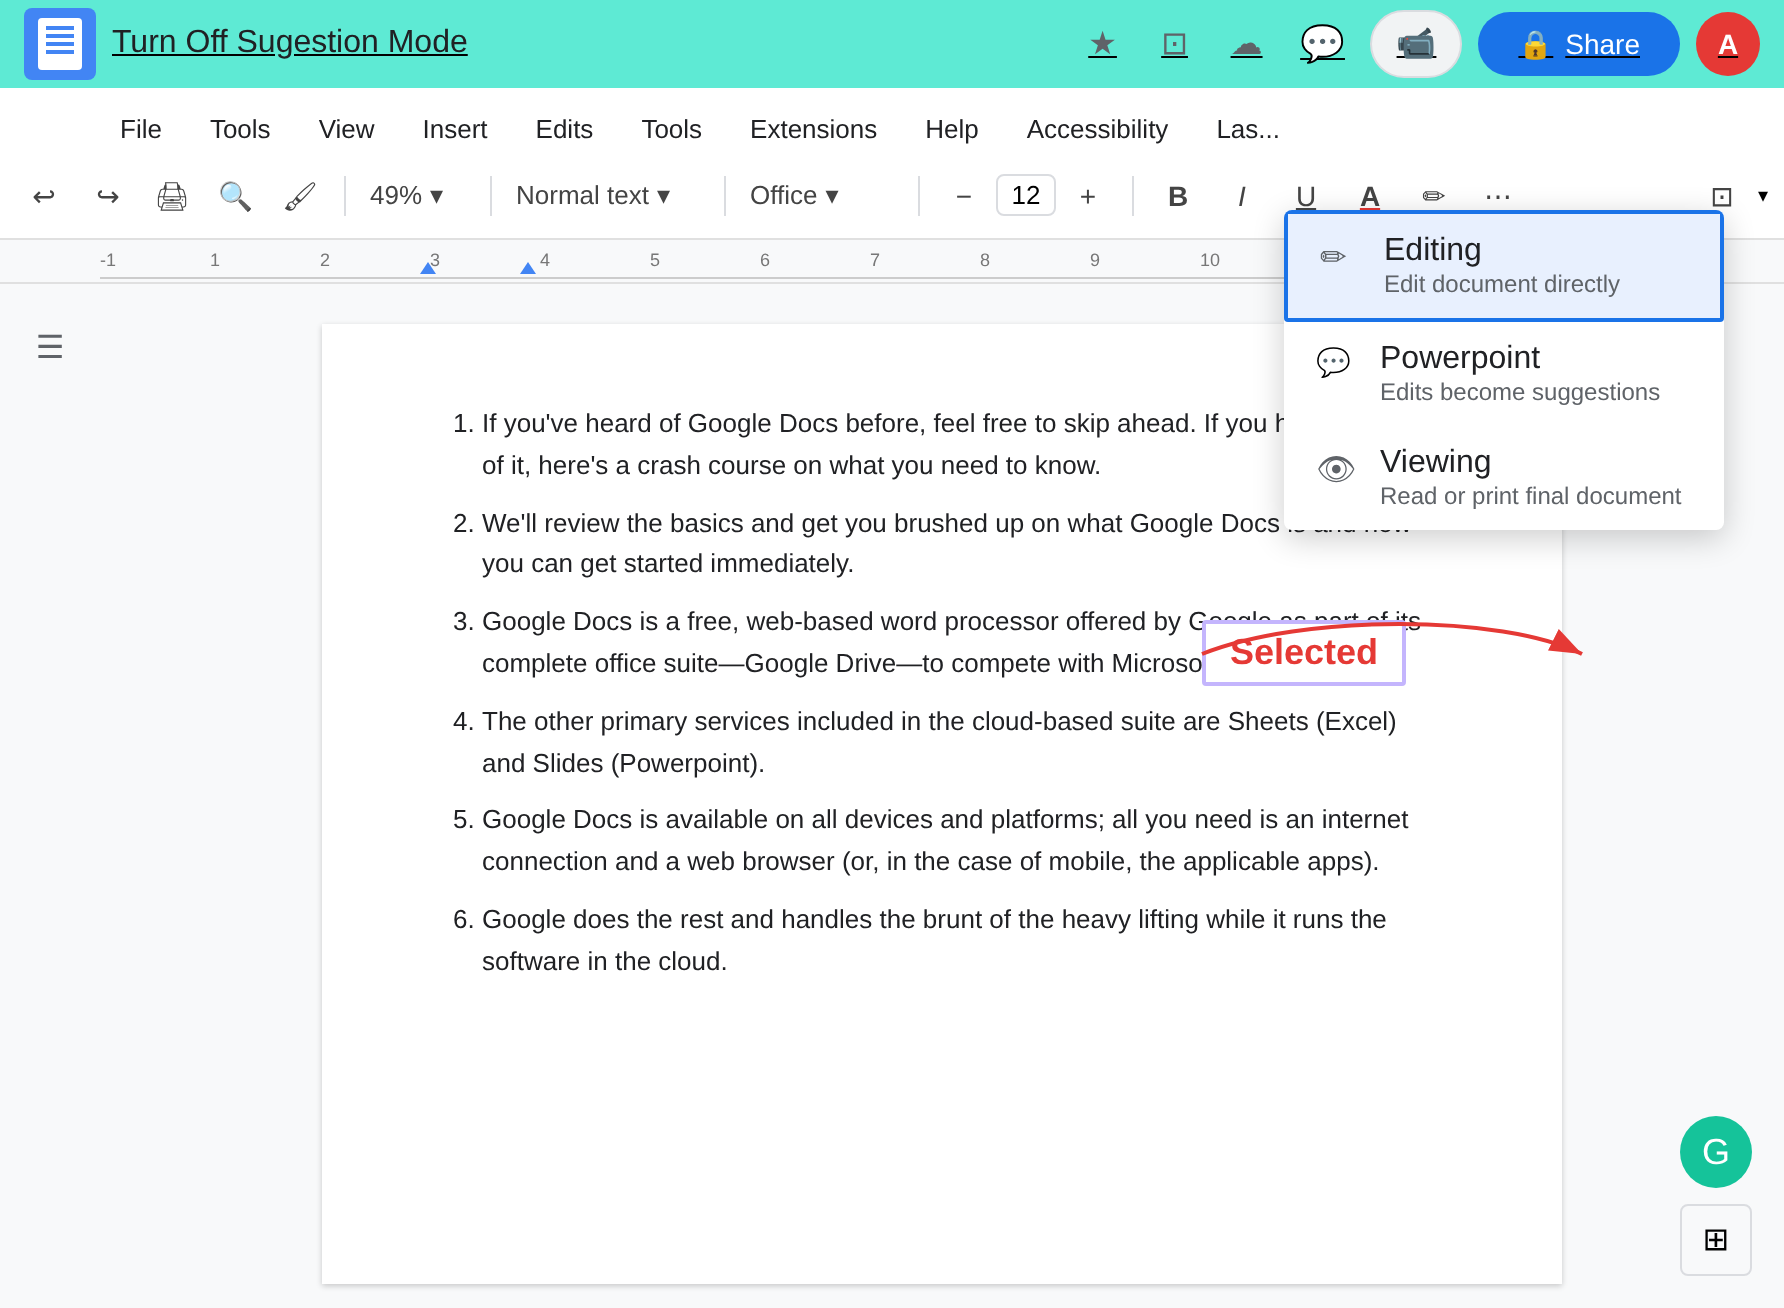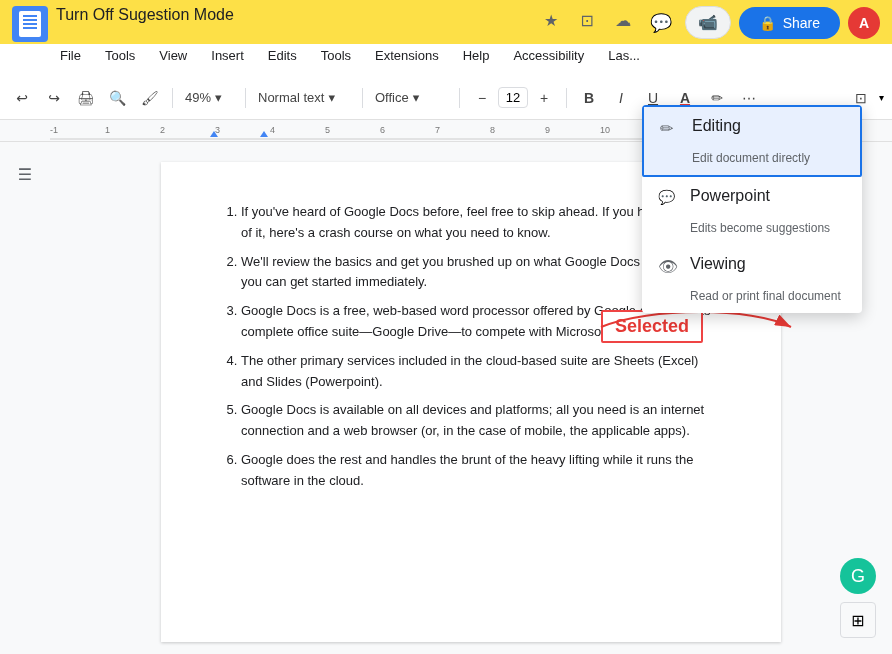--- a/index.html
+++ b/index.html
@@ -1,25 +1,26 @@
 <!DOCTYPE html>
 <html><head>
   <meta charset="utf-8">
   <style>
     * { box-sizing: border-box; margin: 0; padding: 0; }
     body { font-family: Arial, sans-serif; background: #f8f9fa; width: 892px; height: 654px; overflow: hidden; position: relative; }
 
     
     .title-bar {
       display: flex;
-      align-items: flex-start;
+      align-items: center;
       padding: 6px 12px;
-      background: #fde047;
+      background: #5eead4;
       height: 44px;
       gap: 8px;
+      text-decoration: underline;
     }
     .doc-icon {
       width: 36px; height: 36px;
       background: #4285f4;
       border-radius: 4px;
       display: flex; align-items: center; justify-content: center;
       flex-shrink: 0;
     }
     .doc-icon-inner {
       width: 22px; height: 26px;
@@ -85,21 +86,21 @@
       border-radius: 50%;
       display: flex; align-items: center; justify-content: center;
       color: white;
       font-size: 14px;
       font-weight: bold;
     }
 
     
     .menu-bar {
       display: flex;
-      align-items: flex-start;
+      align-items: flex-end;
       padding: 0 50px;
       background: #fff;
       height: 32px;
       gap: 4px;
     }
     .menu-item {
       padding: 4px 10px;
       font-size: 13px;
       color: #202124;
       cursor: pointer;
@@ -228,21 +229,21 @@
     .doc-content ol {
       padding-left: 20px;
     }
     .doc-content li {
       margin-bottom: 8px;
     }
 
     
     .selected-box {
       position: absolute;
-      border: 2px solid #ef4444;
+      border: 2px solid #c4b5fd;
       border-radius: 2px;
       padding: 4px 12px;
       color: #e53935;
       font-size: 18px;
       font-weight: bold;
       background: white;
       left: 440px;
       top: 148px;
     }
 
@@ -279,21 +280,21 @@
     }
     .dropdown-item-text {}
     .dropdown-item-title {
       font-size: 16px;
       color: #202124;
       font-weight: 500;
     }
     .dropdown-item-desc {
       font-size: 12px;
       color: #5f6368;
-      margin-top: 16px;
+      margin-top: 0;
     }
 
     
     .bottom-right {
       position: absolute;
       bottom: 16px;
       right: 16px;
       display: flex;
       flex-direction: column;
       gap: 8px;

